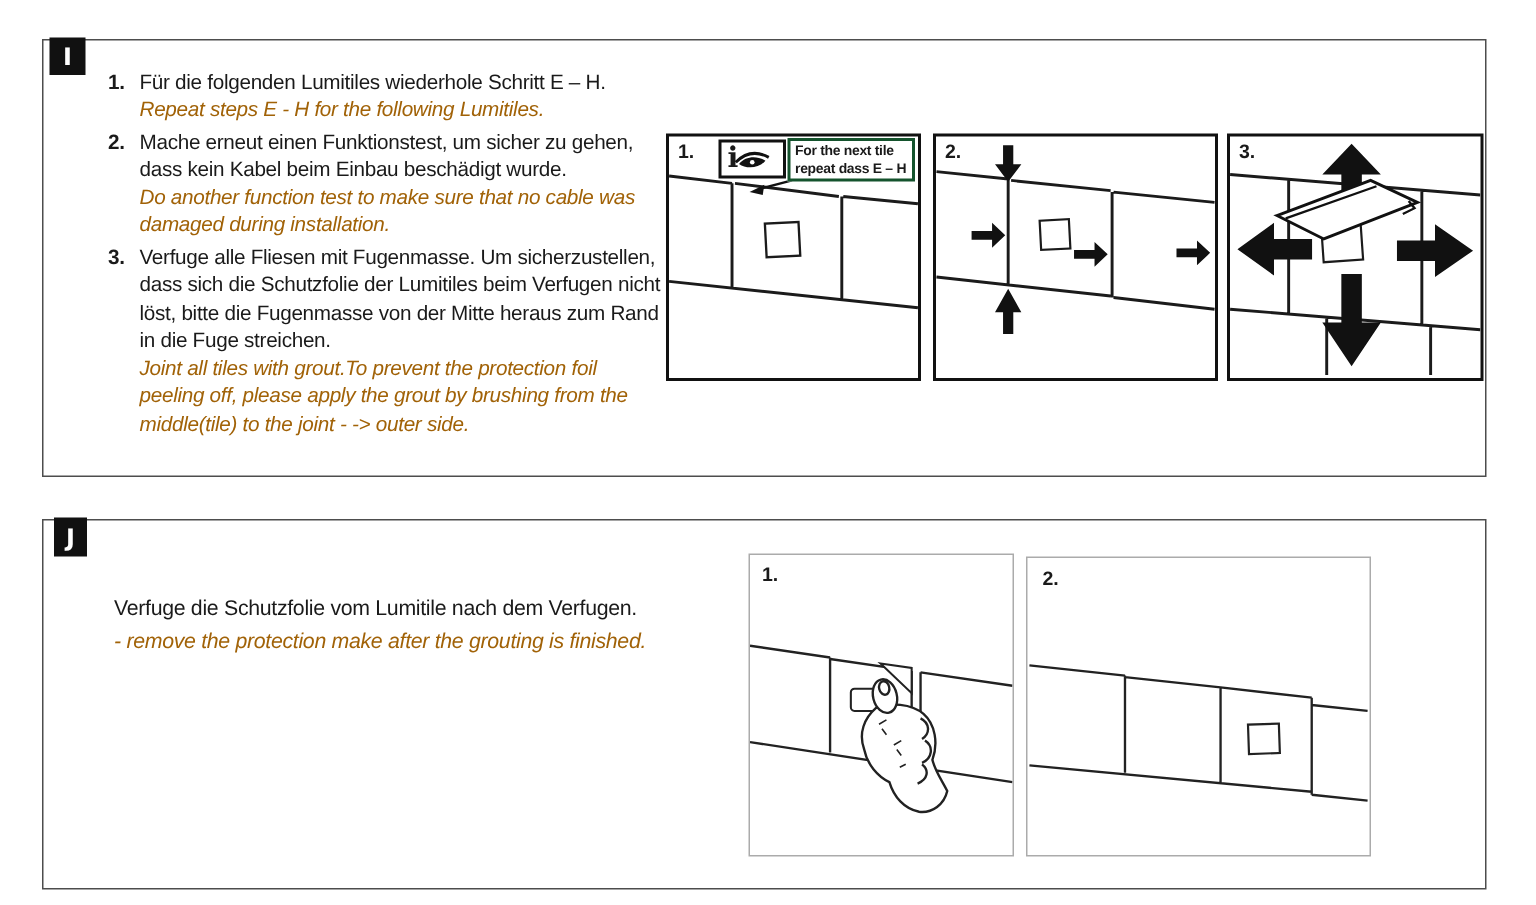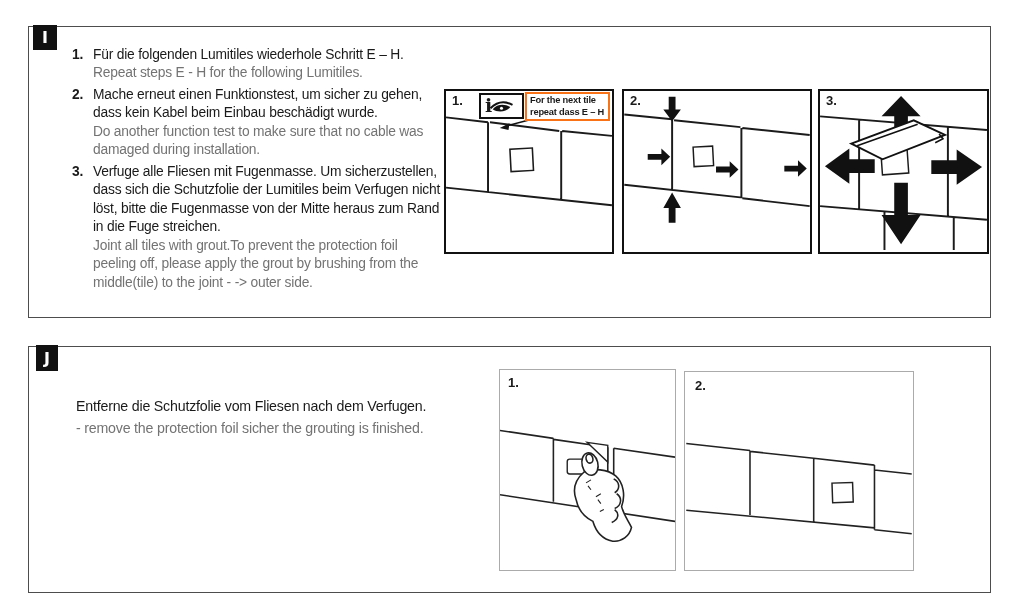--- a/index.html
+++ b/index.html
@@ -12,42 +12,42 @@
         font-size:16px;display:flex;align-items:center;justify-content:center;
         font-family:"DejaVu Sans",sans-serif;}
   .block-i .block-label{left:4px;top:-2px;width:24px;height:25px;}
   .block-j .block-label{left:7px;top:-2px;width:22px;height:26px;}
 
   
   .i-text{position:absolute;left:43px;top:19px;width:396px;font-size:13.8px;line-height:1.34;letter-spacing:-0.2px;}
   .step{display:flex;margin-bottom:3px;}
   .step .num{width:21px;flex:none;font-weight:bold;}
   .de{font-weight:normal;white-space:pre-line;}
-  .en{white-space:pre-line;color:#737373;}
+  .en{font-style:italic;white-space:pre-line;color:#a16207;}
   .j-text{position:absolute;left:47px;top:48px;font-size:14.2px;line-height:1.55;letter-spacing:-0.2px;}
 
   
   .panel{position:absolute;background:#fff;box-sizing:border-box;}
   .panel-dark{border:2px solid #111;}
   .panel-light{border:1px solid #ababab;}
   .panel svg{position:absolute;left:0;top:0;width:100%;height:100%;}
   .stepnum{position:absolute;font-weight:bold;font-size:13px;z-index:3;}
   .panel-i1{left:415px;top:62px;width:170px;height:165px;}
   .panel-i2{left:593px;top:62px;width:190px;height:165px;}
   .panel-i3{left:789px;top:62px;width:171px;height:165px;}
   .panel-j1{left:470px;top:22px;width:177px;height:202px;}
   .panel-j2{left:655px;top:24px;width:230px;height:200px;}
 
   
   .icon-box{position:absolute;left:33px;top:2px;width:45px;height:26px;z-index:3;
         border:2.5px solid #111;box-sizing:border-box;display:flex;align-items:center;background:#fff;}
   .info-i{font-family:"DejaVu Serif",serif;font-weight:bold;font-size:19px;line-height:1;
         padding-left:4px;margin-top:-2px;}
   .callout{position:absolute;left:79px;top:1px;width:85px;height:29px;z-index:3;
-        border:2px solid #f97316;box-sizing:border-box;background:#fff;
+        border:2px solid #14532d;box-sizing:border-box;background:#fff;
         font-weight:bold;font-size:9.3px;line-height:1.25;padding:1px 0 16px 3px;letter-spacing:-0.2px;}
 </style>
 </head>
 <body>
 
 <div class="page">
 
   <section class="block block-i">
     <div class="block-label">I</div>
 
@@ -131,22 +131,22 @@
           <path d="M38,56 L100,34 M122,44 L126,49 L118,53" fill="none" stroke="#111" stroke-width="1.6"></path>
         </g>
       </svg>
     </div>
   </section>
 
   <section class="block block-j">
     <div class="block-label">J</div>
 
     <div class="j-text">
-      <div class="de">Entferne die Schutzfolie vom Fliesen nach dem Verfugen.</div>
-      <div class="en">- remove the protection foil sicher the grouting is finished.</div>
+      <div class="de">Verfuge die Schutzfolie vom Lumitile nach dem Verfugen.</div>
+      <div class="en">- remove the protection make after the grouting is finished.</div>
     </div>
 
     <div class="panel panel-light panel-j1">
       <span class="stepnum" style="left:8px;top:5px;">1.</span>
       <svg viewBox="0 0 177 202">
         <path d="M0,61 L54,69 M54,70 L109,78 M115,79 L177,88 M0,126 L177,153 M54,69 L54,133 M109,78 L109,143 M115,79 L115,144" fill="none" stroke="#222" stroke-width="1.6"></path>
         <polygon points="88,73 109,76 109,93" fill="#fff" stroke="#222" stroke-width="1.4"></polygon>
         <rect x="68" y="90" width="20" height="15" rx="2.5" fill="#fff" stroke="#222" stroke-width="1.4"></rect>
         <g fill="#fff" stroke="#222" stroke-width="1.6">
           <path d="M85,103 C77,110 73,120 77,131 C79,141 86,149 94,153 C97,163 104,171 114,173 C123,174 131,168 133,159 C129,151 125,146 123,138 C127,127 125,114 117,107 C109,100 94,99 85,103 Z"></path>

